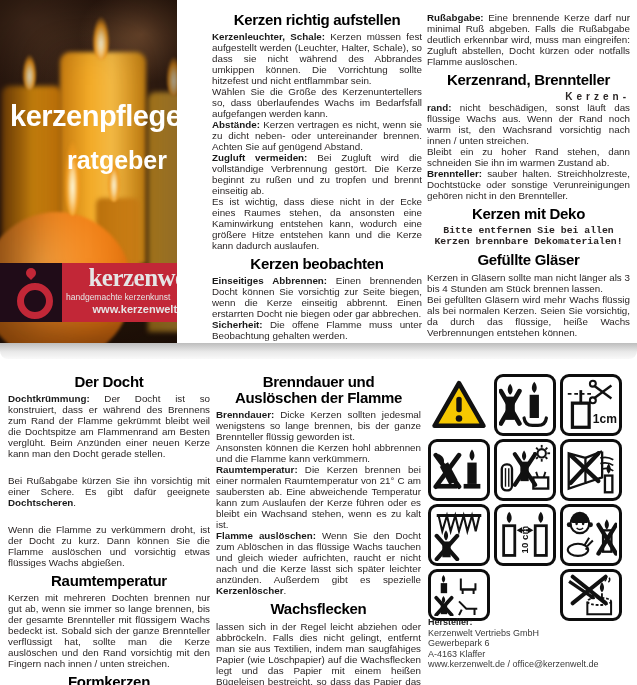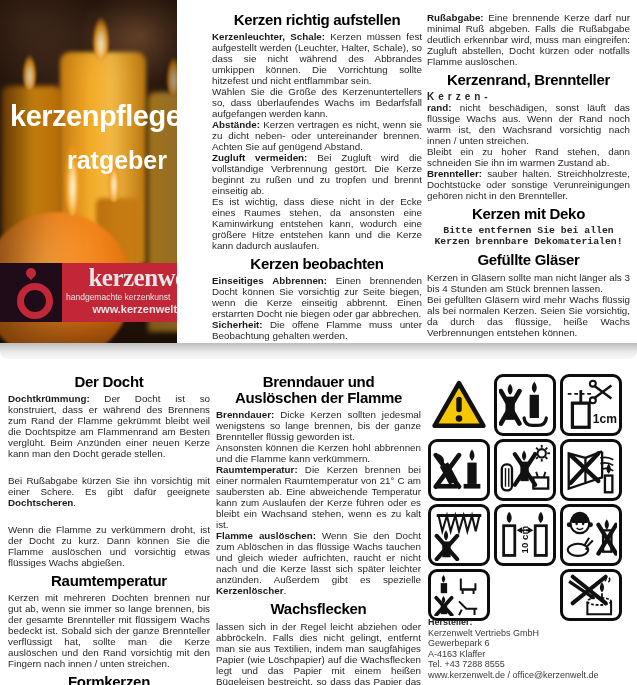--- a/index.html
+++ b/index.html
@@ -4,21 +4,21 @@
 <style>
   html,body{margin:0;padding:0;}
   body{width:637px;height:685px;background:#fff;font-family:"Liberation Sans",sans-serif;color:#2b2626;overflow:hidden;}
   .page{position:relative;width:637px;height:685px;background:#fff;}
   .col{position:absolute;}
   .h{font-weight:bold;color:#000;text-align:center;font-size:15px;letter-spacing:-0.3px;line-height:1.08;margin:5px 0 3px;font-family:"Liberation Sans",sans-serif;}
   .h.first{margin-top:0;}
   .para{font-size:9.8px;line-height:11px;text-align:justify;margin:0;}
   .para b{color:#1a1a1a;}
   .mt8{margin-top:16px;}
-  .spread{font-size:10px;font-weight:bold;text-align:left;letter-spacing:4px;line-height:11px;}
+  .spread{font-size:10px;font-weight:bold;text-align:right;letter-spacing:4px;line-height:11px;}
   .bold-center{font-size:9.8px;line-height:11px;font-weight:bold;text-align:center;margin:0;font-family:Liberation Mono, monospace;}
 
   
   .photo{position:absolute;left:0;top:0;width:177px;height:343px;overflow:hidden;
     background:
       radial-gradient(90px 70px at 80% 10%, rgba(140,95,60,.8), rgba(0,0,0,0) 70%),
       radial-gradient(110px 90px at 15% 6%, rgba(90,60,40,.8), rgba(0,0,0,0) 70%),
       linear-gradient(180deg,#33201573 0%,#3a2417 45%,#241509 100%),#2d1b10;}
   .photo::after{content:"";position:absolute;inset:0;box-shadow:inset 0 0 55px 18px rgba(18,8,3,.55);pointer-events:none;}
   .cp{position:absolute;}
@@ -289,17 +289,16 @@
         <path d="M8 3 L44 32 M44 3 L8 32" stroke="#111" stroke-width="4.5" stroke-linecap="round"></path>
       </svg>
     </div>
   </section>
 
   <div class="mfr">
     <div class="lbl">Hersteller:</div>
     <div>Kerzenwelt Vertriebs GmbH</div>
     <div>Gewerbepark 6</div>
     <div>A-4163 Klaffer</div>
-    <div>Tel. +43 7288 8555</div>
     <div>www.kerzenwelt.de / office@kerzenwelt.de</div>
   </div>
 
 </div>
 
 </body></html>

